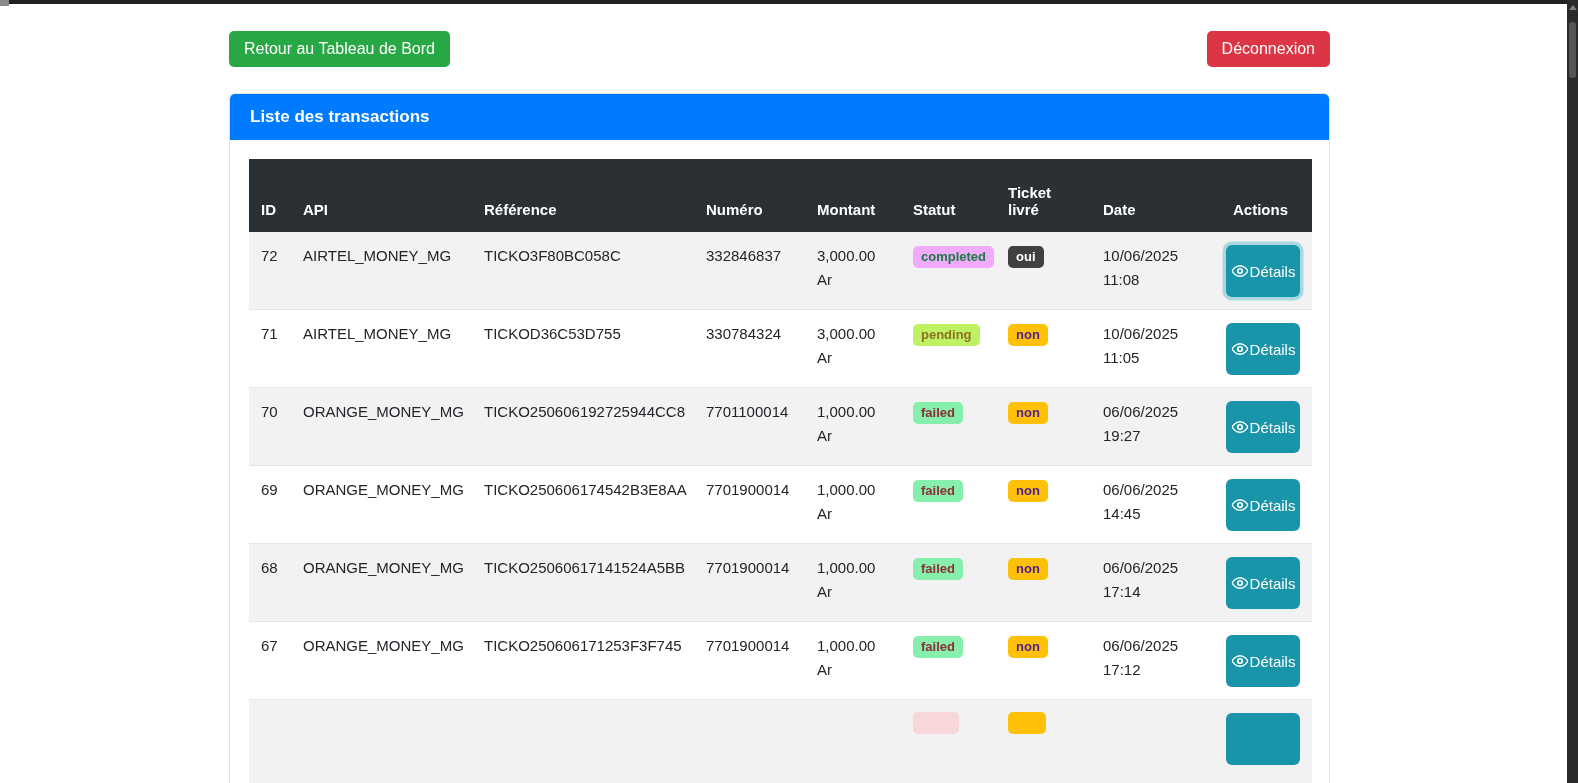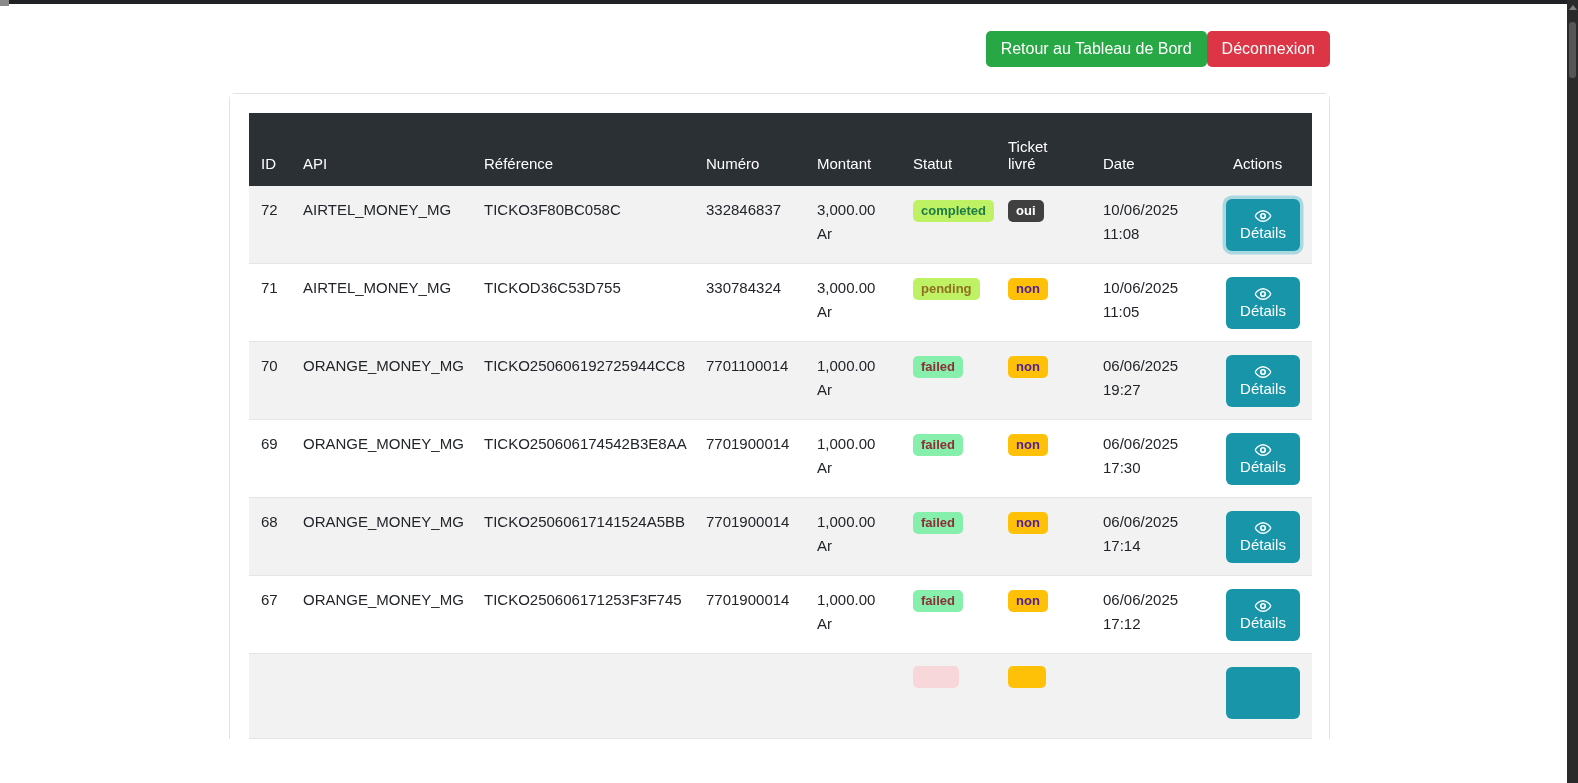--- a/index.html
+++ b/index.html
@@ -11,48 +11,48 @@
   .top-bar-nub { position: absolute; top: 0; left: 0; width: 9px; height: 6px; background: #8a8a8a; z-index: 51; }
   .right-scroll { position: absolute; top: 0; right: 0; width: 11px; height: 783px; background: #2a2a2a; z-index: 50; }
   .right-scroll .thumb { position: absolute; top: 22px; left: 2px; width: 7px; height: 56px; background: #555; border-radius: 3px; }
   .right-scroll .arrow { position: absolute; top: 5px; left: 2px; width: 0; height: 0;
     border-left: 4px solid transparent; border-right: 4px solid transparent; border-bottom: 5px solid #808080; }
 
   .main { position: absolute; left: 229px; top: 4px; width: 1101px; }
 
   .page-title { font-size: 37px; font-weight: 700; color: #212529; margin-top: 27px; letter-spacing: -0.5px; }
 
-  .toolbar { display: flex; justify-content: flex-end; align-items: flex-start; margin-top: 27px; }
+  .toolbar { display: flex; justify-content: space-between; align-items: flex-start; margin-top: 27px; }
   .btn { display: inline-block; border: none; color: #fff; font-family: inherit; font-size: 16px;
     padding: 8px 15px; border-radius: 5px; cursor: pointer; line-height: 20px; }
   .btn-back { background: #28a745; }
   .btn-logout { background: #dc3545; }
 
   .card { margin-top: 26px; border: 1px solid #dfe3e7; border-bottom: none; border-radius: 6px 6px 0 0; }
   .card-header { background: #007bff; color: #fff; font-weight: 700; font-size: 17px;
     padding: 13px 20px; border-radius: 5px 5px 0 0; }
   .card-body { background: #fff; padding: 19px 19px 0 19px; }
 
   table { width: 1063px; border-collapse: collapse; table-layout: fixed; }
-  thead th { background: #2b3035; color: #fff; font-weight: 400; text-align: left;
+  thead th { background: #2b3035; color: #fff; font-weight: 700; text-align: left;
     vertical-align: bottom; padding: 12px 12px 14px 12px; height: 73px; font-size: 15px; }
   tbody td { vertical-align: top; padding: 12px; border-bottom: 1px solid #e3e6e9;
     font-size: 15px; line-height: 24px; }
   tbody tr { height: 77px; margin-top: 19px; }
   tbody tr:nth-child(odd) { background: #f2f2f2; }
 
   .badge { display: inline-block; font-size: 13px; font-weight: 700; line-height: 16px;
     padding: 3px 8px; border-radius: 5px; white-space: nowrap; }
-  .badge-completed { background: #bef264; color: #1c7a46; }
+  .badge-completed { background: #f0abfc; color: #1c7a46; }
   .badge-pending   { background: #bef264; color: #8f7022; }
   .badge-failed    { background: #86efac; color: #8c2f39; }
   .badge-oui { background: #404040; color: #ffffff; }
   .badge-non { background: #ffc107; color: #4c1d95; }
 
-  .btn-details { display: flex; flex-direction: column; align-items: center; justify-content: center;
+  .btn-details { display: flex; align-items: center; justify-content: center;
     gap: 1px; width: 74px; height: 52px; background: #1895a8; color: #fff; border: none;
     border-radius: 6px; font-family: inherit; font-size: 15px; cursor: pointer; margin-top: 1px; }
   .btn-details.focused { box-shadow: 0 0 0 3.5px #a9d8e0; }
   .eye { width: 18px; height: 14px; display: block; }
 
   
   .ph { display: inline-block; border-radius: 5px; height: 22px; }
   .ph-failed { width: 46px; }
   .ph-non { width: 38px; }
   .ph-btn { width: 74px; height: 52px; border-radius: 6px; margin-top: 1px; }
@@ -66,20 +66,21 @@
 <div class="top-bar-nub"></div>
 
 <div class="main">
 
   <div class="toolbar">
     <button class="btn btn-back">Retour au Tableau de Bord</button>
     <button class="btn btn-logout">Déconnexion</button>
   </div>
 
   <div class="card">
+    <div class="card-header">Liste des transactions</div>
     <div class="card-body">
       <table>
         <colgroup>
           <col style="width:42px">
             <col style="width:181px">
             <col style="width:222px">
           <col style="width:111px">
             <col style="width:96px">
             <col style="width:95px">
           <col style="width:95px">
@@ -200,21 +201,21 @@
       <span class="cell-line">Ar</span>
     </td>
     <td>
       <span class="badge badge-failed">failed</span>
     </td>
     <td>
       <span class="badge badge-non">non</span>
     </td>
     <td>
       <span class="cell-line">06/06/2025</span>
-      <span class="cell-line">17:30</span>
+      <span class="cell-line">14:45</span>
     </td>
     <td style="padding:12px 8px 12px 5px;">
       <button class="btn-details">
         <svg class="eye" viewBox="0 0 24 16" fill="none">
           <path d="M12 1C6 1 1.8 7 1.8 8S6 15 12 15s10.2-6 10.2-7S18 1 12 1z" stroke="#ffffff" stroke-width="1.8"></path>
           <circle cx="12" cy="8" r="3" stroke="#ffffff" stroke-width="2.2" fill="none"></circle>
         </svg>
         <span>Détails</span>
       </button>
     </td>

